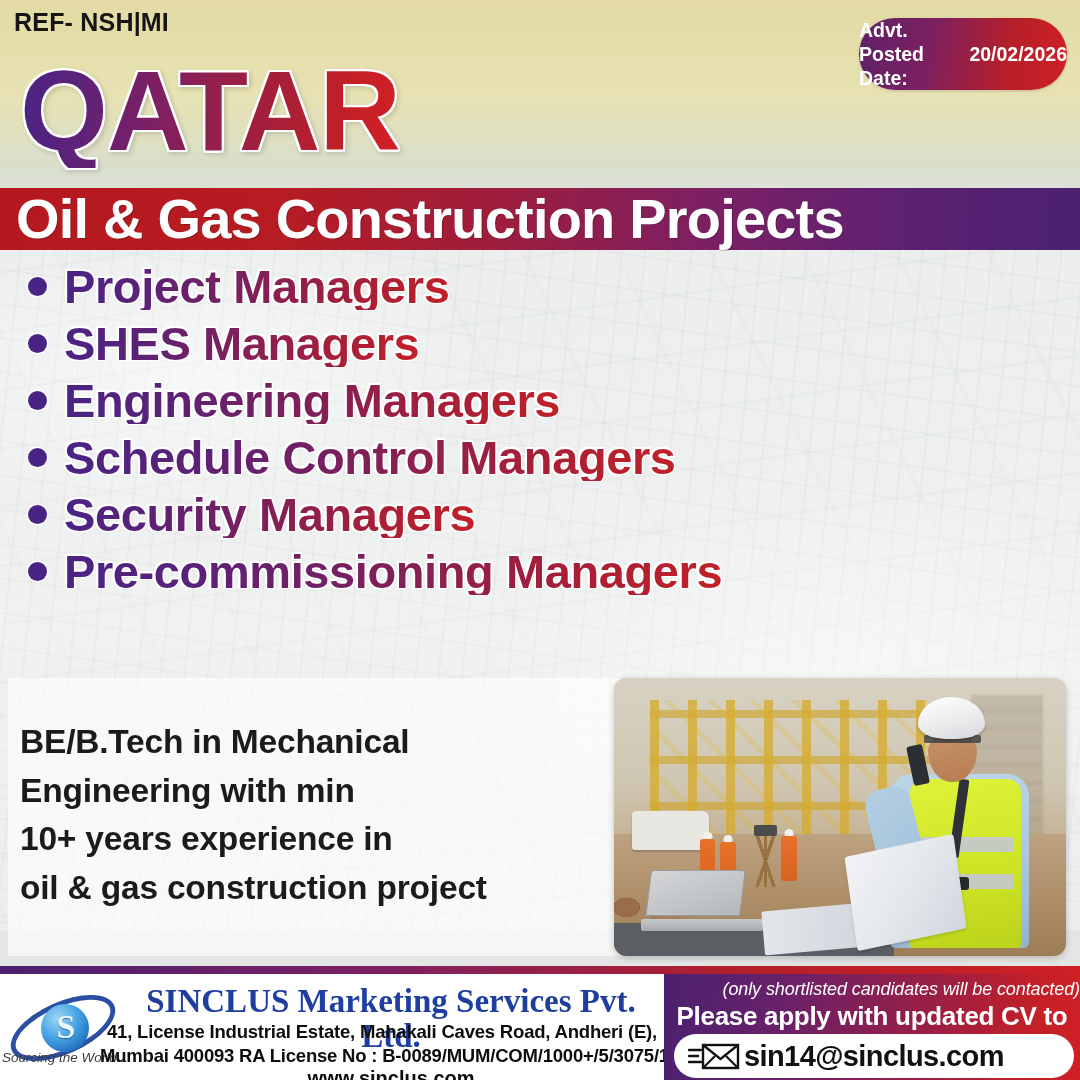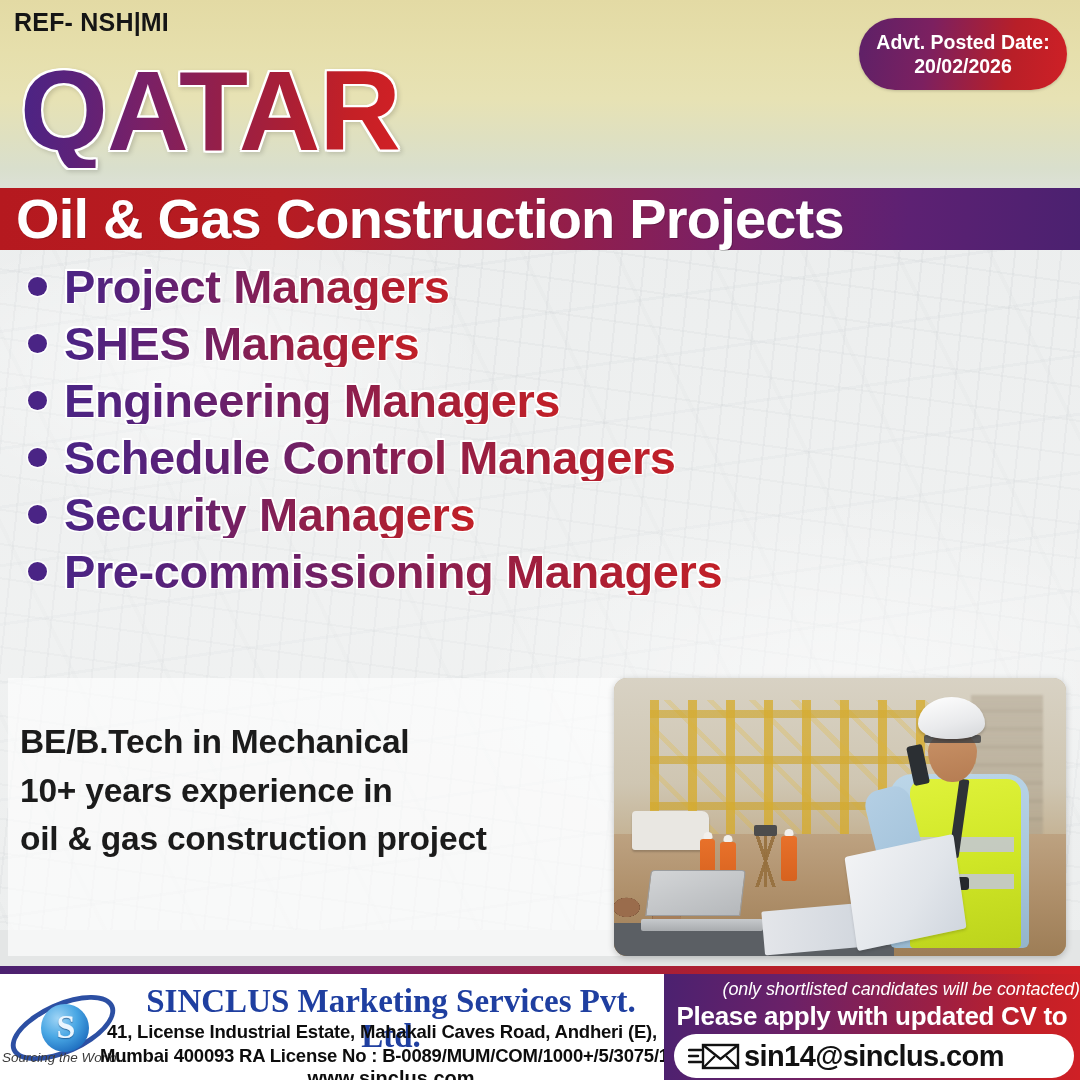--- a/index.html
+++ b/index.html
@@ -66,21 +66,21 @@
     position:absolute; left:14px; top:8px;
     font-size:25px; font-weight:bold; color:#151515;
     letter-spacing:.2px; z-index:6;
   }
 
   
   .date-badge{
     position:absolute; right:13px; top:18px;
     width:208px; height:72px; border-radius:36px;
     background:linear-gradient(100deg,#5d2168 0%, #7c2060 34%, #b81f28 72%, #cf2026 100%);
-    display:flex; flex-direction:column; align-items:center; justify-content:center;
+    display:flex; align-items:center; justify-content:center;
     color:#fff; z-index:7;
     box-shadow:0 1px 3px rgba(0,0,0,.18);
   }
   .date-badge span{ font-size:19.5px; font-weight:bold; line-height:1.24; display:block; }
 
   
   .qatar{
     position:absolute; left:20px; top:55px;
     font-size:113px; font-weight:bold; line-height:1;
     letter-spacing:-1px;
@@ -432,20 +432,21 @@
     </div>
     <div class="job">
       <span class="bullet"></span>
       <span class="job-title">Pre-commissioning Managers</span>
     </div>
   </div>
 
   <div class="qual-panel"></div>
   <div class="qual-text">
     <div>BE/B.Tech in Mechanical</div>
+    <div>Engineering with min</div>
     <div>10+ years experience in</div>
     <div>oil &amp; gas construction project</div>
   </div>
 
   <div class="photo" aria-label="Engineer in hard hat and hi-vis vest on phone holding blueprints at an oil and gas construction site">
     <div class="ph-sky"></div>
     <div class="ph-plant"></div>
     <div class="ph-tower"></div>
     <div class="ph-ground"></div>
     <div class="ph-van"></div>

